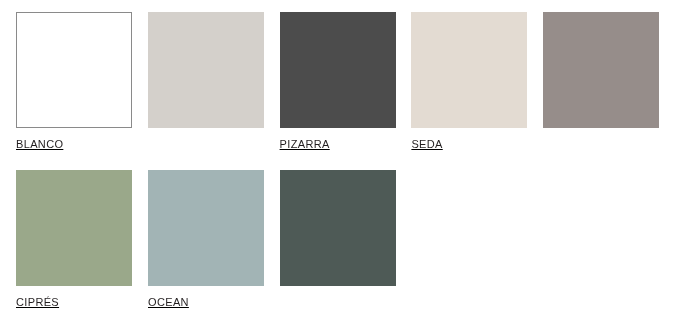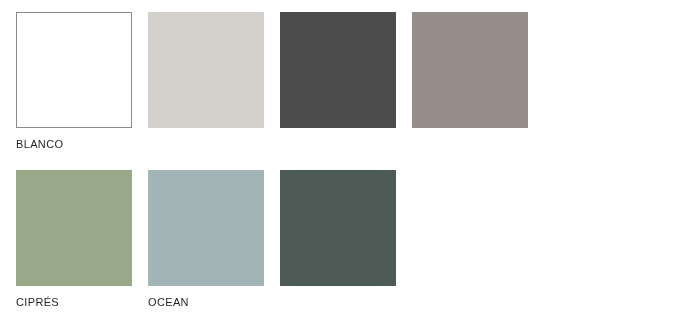--- a/index.html
+++ b/index.html
@@ -22,20 +22,21 @@
   }
   .swatch-row {
     display: flex;
     gap: 0;
   }
   .swatch-row.row-top { margin-bottom: 20px; }
   .swatch-cell {
     width: 130px;
     margin-right: 2px;
     box-sizing: border-box;
+    text-decoration: underline;
   }
   .swatch-chip {
     width: 116px;
     height: 116px;
     box-sizing: border-box;
     display: block;
   }
   .swatch-chip.bordered {
     border: 1px solid #8a8a8a;
   }
@@ -57,20 +58,25 @@
   <div class="swatch-row row-top">
     <div class="swatch-cell">
       <div class="swatch-chip bordered" style="background-color: rgb(255, 255, 255);"></div>
       <div class="swatch-label">BLANCO</div>
     </div>
     <div class="swatch-cell">
       <div class="swatch-chip" style="background-color: rgb(212, 208, 203);"></div>
     </div>
     <div class="swatch-cell">
       <div class="swatch-chip" style="background-color: rgb(76, 76, 76);"></div>
+      <div class="swatch-label">PIZARRA</div>
+    </div>
+    <div class="swatch-cell">
+      <div class="swatch-chip" style="background-color: rgb(227, 219, 210);"></div>
+      <div class="swatch-label">SEDA</div>
     </div>
     <div class="swatch-cell">
       <div class="swatch-chip" style="background-color: rgb(150, 141, 138);"></div>
     </div>
   </div>
 
   <div class="swatch-row row-bottom">
     <div class="swatch-cell">
       <div class="swatch-chip" style="background-color: rgb(154, 168, 138);"></div>
       <div class="swatch-label">CIPRÉS</div>

